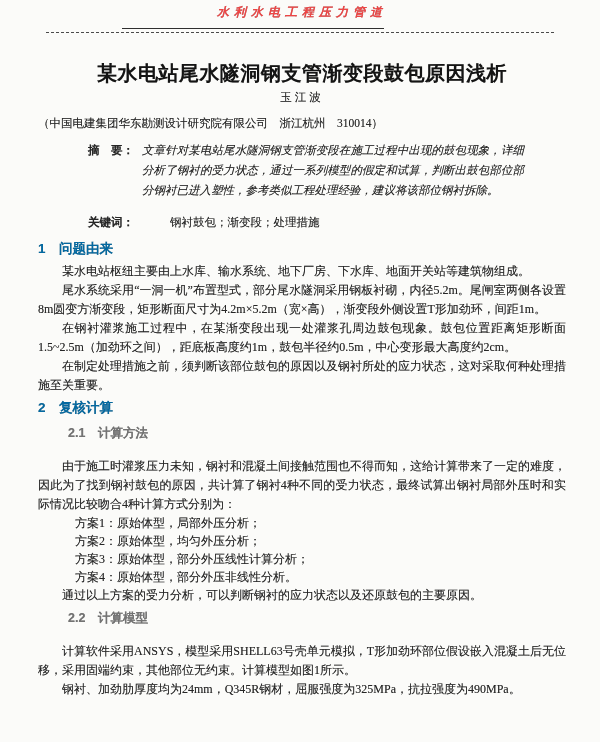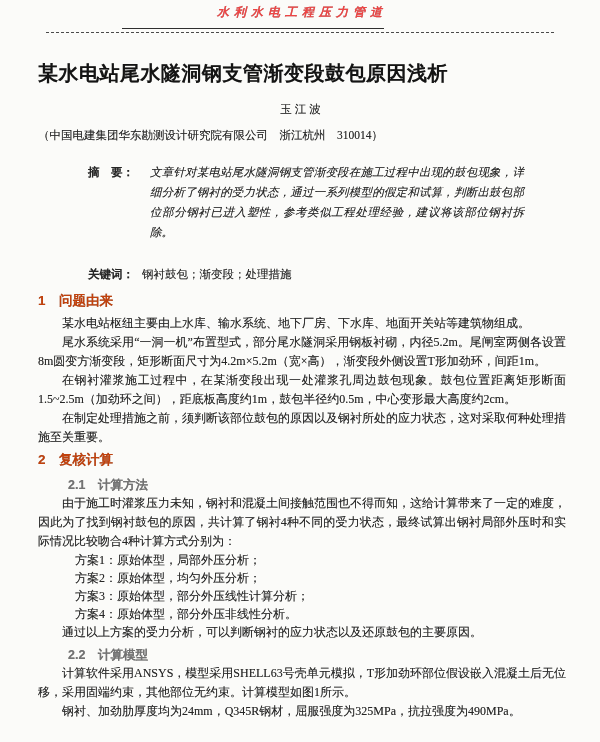--- a/index.html
+++ b/index.html
@@ -31,22 +31,22 @@
   }
   .rule-solid {
     position: absolute; top: 24px; left: 122px; width: 262px;
     border-top: 1.6px solid #2f2f2f;
   }
   .rule-dashed {
     position: absolute; top: 28px; left: 46px; width: 508px;
     border-top: 1.3px dashed #4a4a4a;
   }
   .title {
-    margin: 40px 0 16px;
-    text-align: left;
+    margin: 40px 0 4px;
+    text-align: center;
     font-size: 20px;
     font-weight: bold;
     letter-spacing: 0.5px;
     line-height: 26px;
     color: #141414;
   }
   .author {
     text-align: center;
     font-size: 11.5px;
     line-height: 15px;
@@ -58,59 +58,59 @@
     font-size: 11.5px;
     line-height: 15px;
   }
   .abstract-row, .keywords-row {
     margin-left: 50px;
     width: 436px;
     display: flex;
     font-size: 11.5px;
     line-height: 20px;
   }
-  .abstract-row { margin-top: 19px; gap: 8px; }
-  .keywords-row { margin-top: 22px; }
+  .abstract-row { margin-top: 9px; }
+  .keywords-row { margin-top: 12px; gap: 28px; }
   .blk-label {
     flex: 0 0 54px;
     font-family: "Liberation Sans", sans-serif;
     font-weight: bold;
     white-space: nowrap;
   }
   .ab-text {
     text-align: justify;
     font-style: italic;
   }
   .kw-text { }
   h2.sec {
     margin: 8px 0 0;
     font-family: "Liberation Sans", sans-serif;
     font-weight: bold;
     font-size: 13.5px;
     line-height: 18px;
-    color: #c2410c;
+    color: #0369a1;
   }
   h3.subsec {
     margin: 8px 0 0 30px;
     font-family: Liberation Sans, sans-serif;
     font-weight: bold;
     font-size: 12.5px;
     line-height: 16px;
     color: #737373;
   }
   h3.mt5 { margin-top: 5px; }
   p.body {
     margin: 0;
     font-size: 12px;
     line-height: 19px;
     text-align: justify;
     text-indent: 2em;
   }
   p.mt4 { margin-top: 4px; }
-  p.mt5 { margin-top: 1px; }
+  p.mt5 { margin-top: 16px; }
   .plans p {
     margin: 0 0 0 37px;
     font-size: 12px;
     line-height: 18px;
     text-indent: 0;
   }
   .page-number {
     position: absolute;
     top: 735px; left: 55px;
     font-size: 11px;

